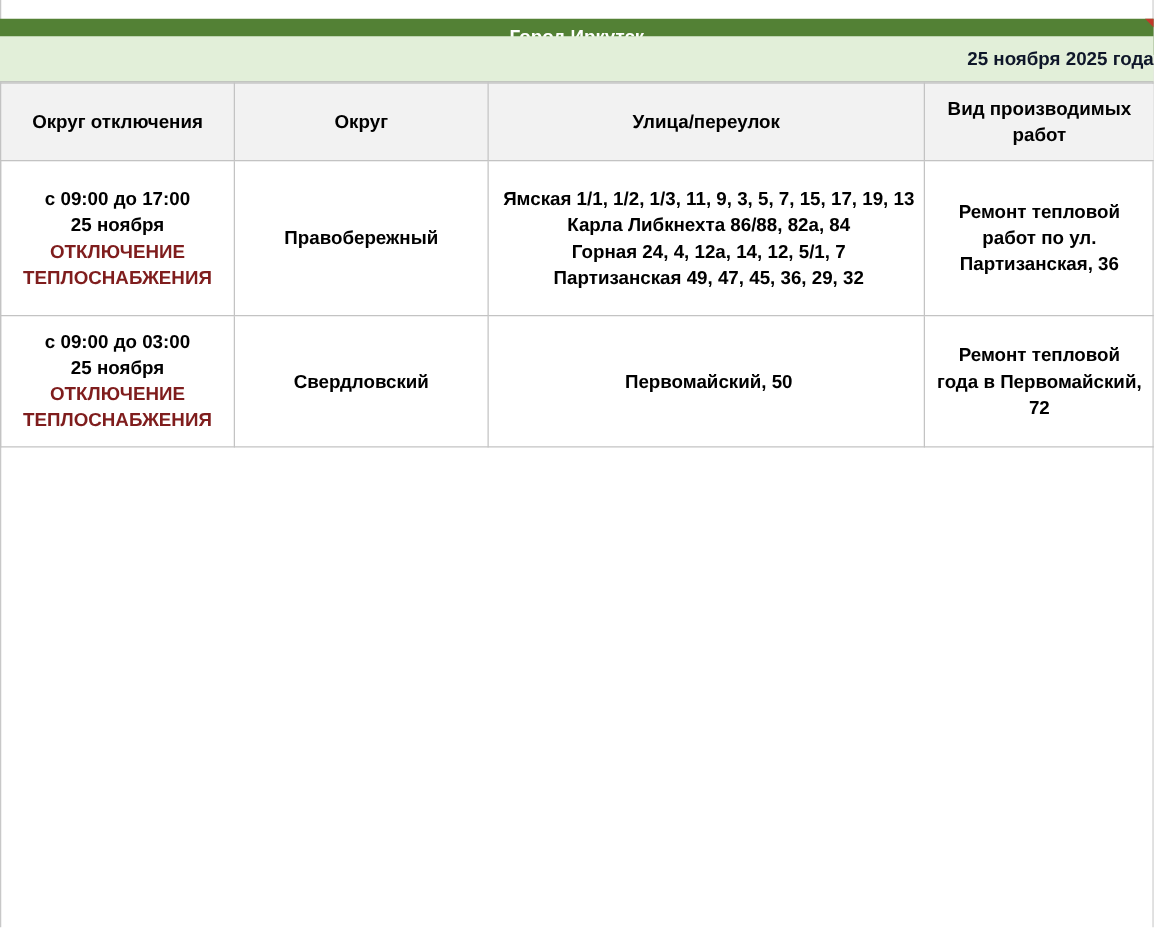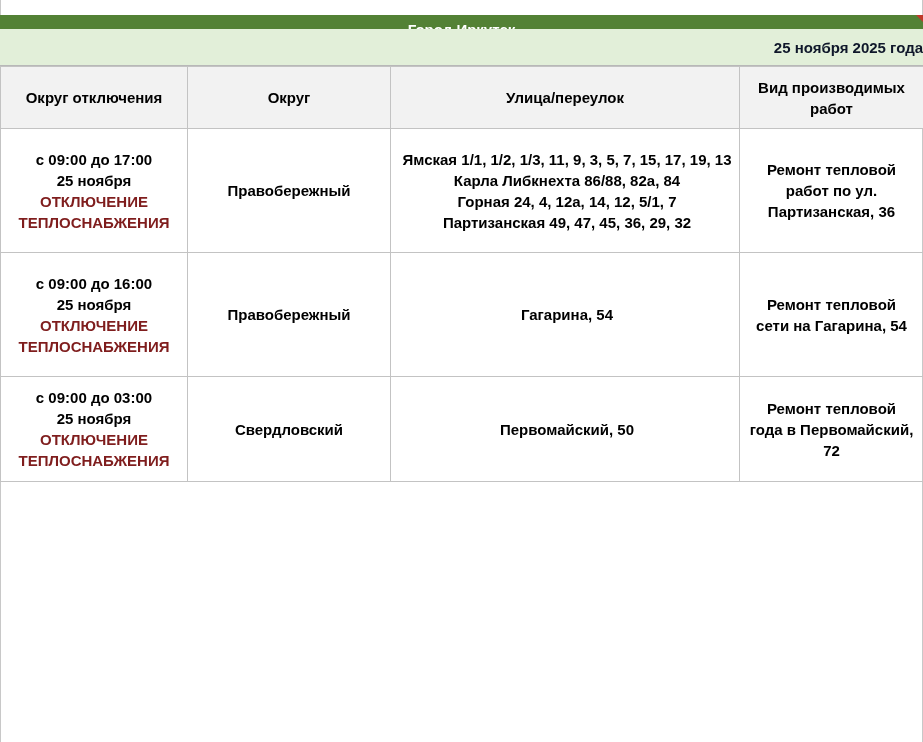--- a/index.html
+++ b/index.html
@@ -59,36 +59,20 @@
         <span class="line">Карла Либкнехта 86/88, 82а, 84</span>
         <span class="line">Горная 24, 4, 12а, 14, 12, 5/1, 7</span>
         <span class="line">Партизанская 49, 47, 45, 36, 29, 32</span>
       </td>
       <td>
         <span class="line">Ремонт тепловой</span>
         <span class="line">работ по ул.</span>
         <span class="line">Партизанская, 36</span>
       </td>
     </tr>
-    <tr class="row">
-      <td>
-        <span class="line">с 09:00 до 16:00</span>
-        <span class="line">25 ноября</span>
-        <span class="red">ОТКЛЮЧЕНИЕ</span>
-        <span class="red">ТЕПЛОСНАБЖЕНИЯ</span>
-      </td>
-      <td>Правобережный</td>
-      <td class="streets">
-        <span class="line">Гагарина, 54</span>
-      </td>
-      <td>
-        <span class="line">Ремонт тепловой</span>
-        <span class="line">сети на Гагарина, 54</span>
-      </td>
-    </tr>
     <tr class="row last">
       <td>
         <span class="line">с 09:00 до 03:00</span>
         <span class="line">25 ноября</span>
         <span class="red">ОТКЛЮЧЕНИЕ</span>
         <span class="red">ТЕПЛОСНАБЖЕНИЯ</span>
       </td>
       <td>Свердловский</td>
       <td class="streets">
         <span class="line">Первомайский, 50</span>

